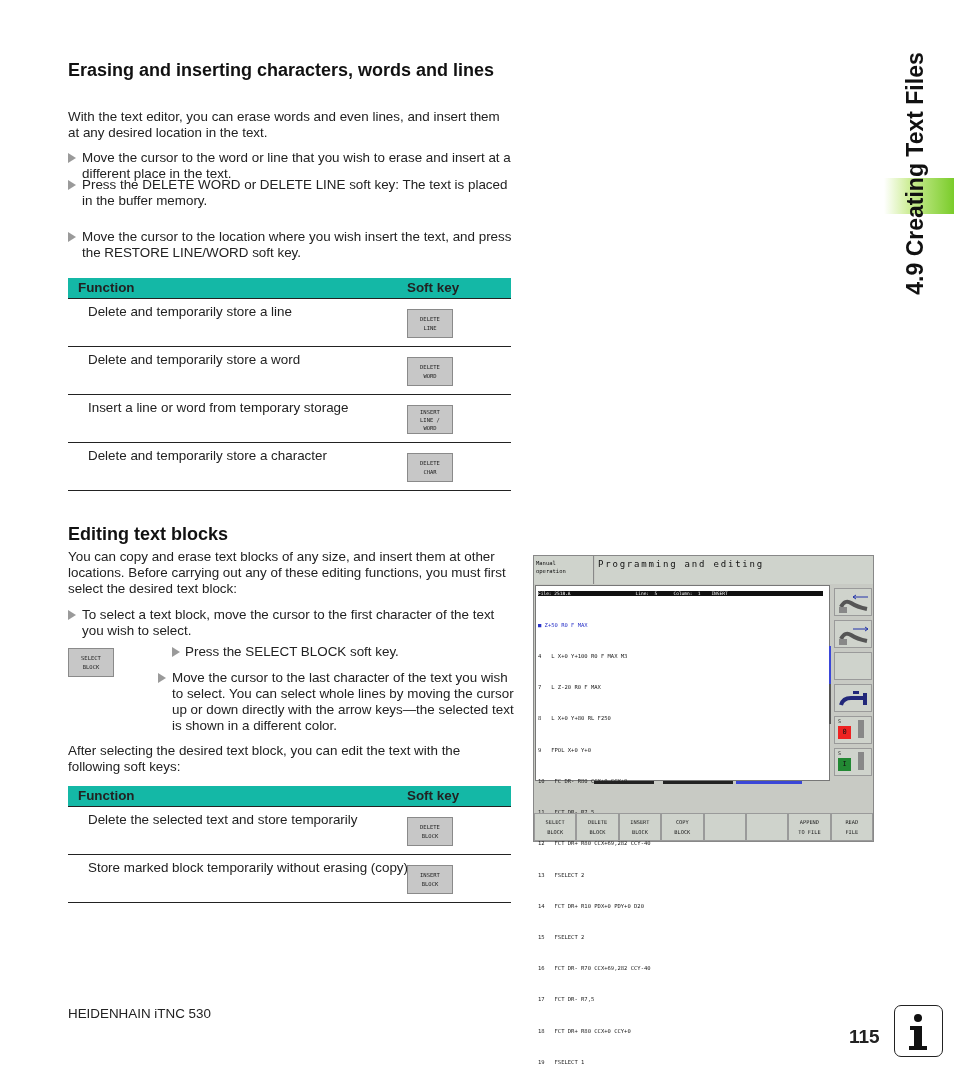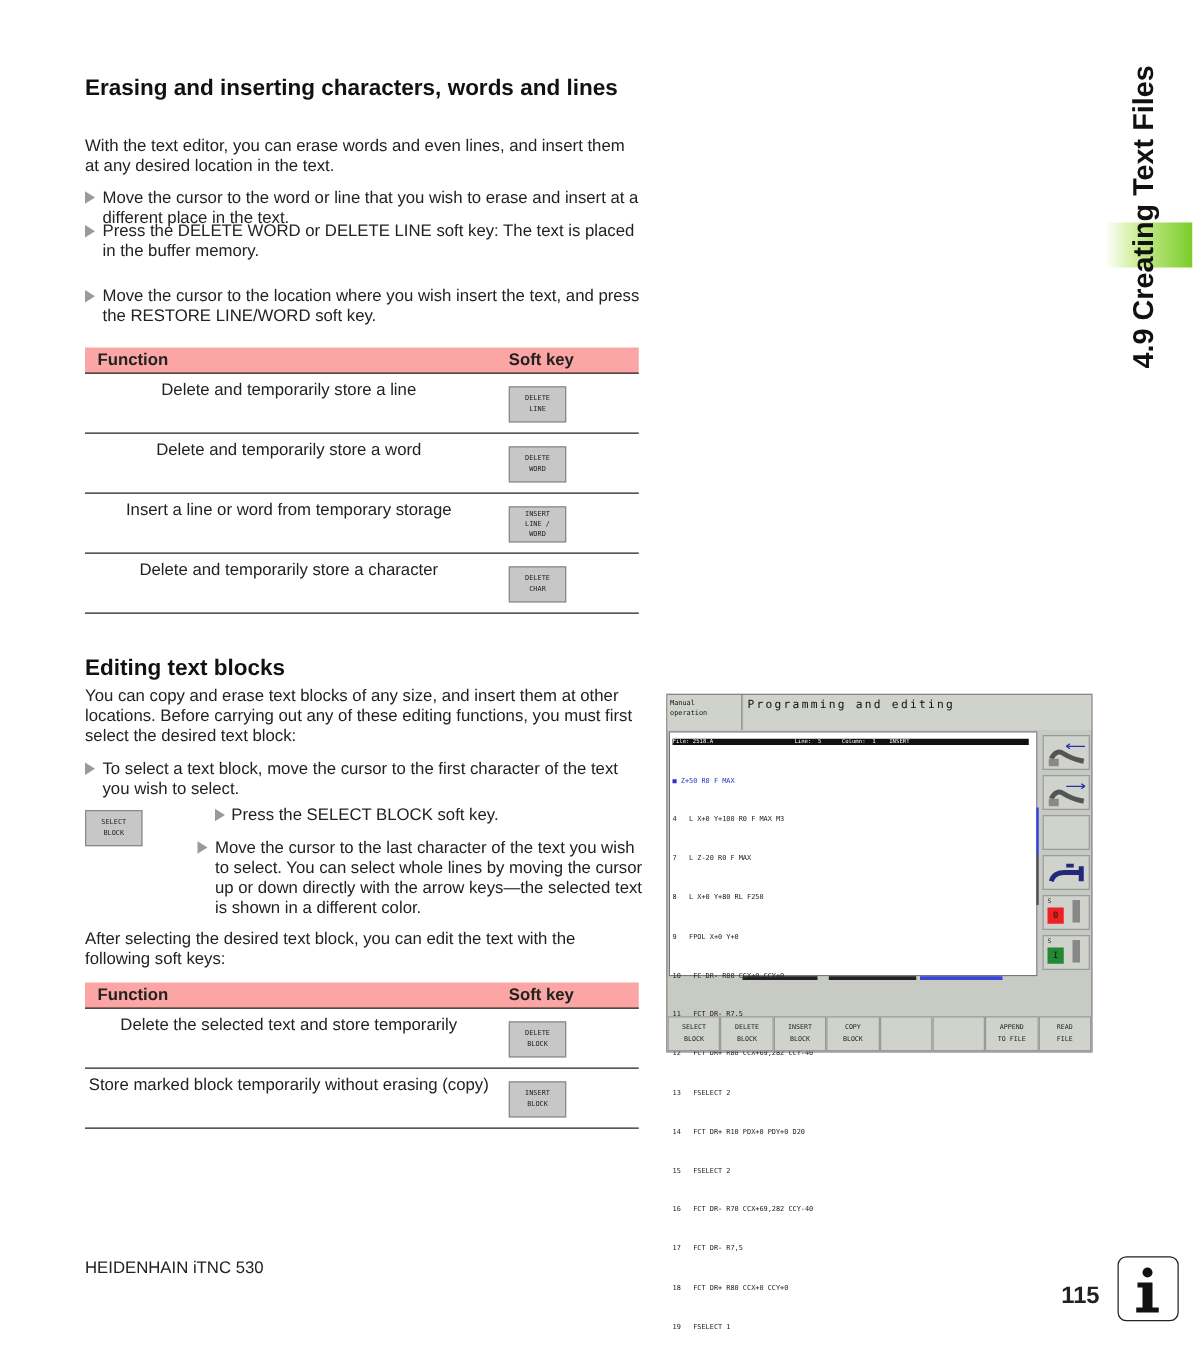--- a/index.html
+++ b/index.html
@@ -5,25 +5,25 @@
   * { box-sizing: border-box; margin: 0; padding: 0; }
   html, body { width: 954px; height: 1091px; background: #fff; overflow: hidden; }
   body { position: relative; font-family: "Liberation Sans", sans-serif; color: #222; }
 
   .h2 { position: absolute; left: 68px; font-weight: bold; font-size: 18px; line-height: 23px; color: #111; margin-top: 11px; }
   .para { position: absolute; left: 68px; width: 445px; font-size: 13.4px; line-height: 16px; color: #222; }
   .bullet { position: absolute; left: 68px; width: 445px; font-size: 13.4px; line-height: 16px; padding-left: 14px; color: #222; }
   .tri { position: absolute; left: 0; top: 3px; width: 0; height: 0; border-top: 5px solid transparent; border-bottom: 5px solid transparent; border-left: 8px solid #9a9a9a; }
 
   .tbl { position: absolute; left: 68px; width: 443px; }
-  .tbl-head { height: 21px; background: #fca5a5; border-bottom: 1px solid #222; position: relative; font-weight: bold; font-size: 13.4px; }
+  .tbl-head { height: 21px; background: #14b8a6; border-bottom: 1px solid #222; position: relative; font-weight: bold; font-size: 13.4px; }
   .tbl-head .c1 { position: absolute; left: 10px; top: 2px; }
   .tbl-head .c2 { position: absolute; left: 339px; top: 2px; }
   .tbl-row { position: relative; border-bottom: 1.5px solid #222; height: 48px; }
-  .tbl-row .fn { position: absolute; left: 3px; top: 5px; width: 320px; font-size: 13.4px; line-height: 16px; text-align: center; }
+  .tbl-row .fn { position: absolute; left: 20px; top: 5px; width: 320px; font-size: 13.4px; line-height: 16px; }
   .softkey { position: absolute; width: 46px; height: 29px; background: #c7c7c7; border: 1px solid #8a8a8a; font-family: "DejaVu Sans Mono", monospace; font-size: 5.5px; line-height: 9px; text-align: center; color: #222; display: flex; align-items: center; justify-content: center; flex-direction: column; }
   .tbl-row .softkey { left: 339px; top: 10px; }
 
   
   .side-title { position: absolute; left: 885px; top: 40px; width: 50px; height: 290px; }
   .side-title span { position: absolute; left: -110px; top: 120px; width: 280px; transform: rotate(-90deg); font-weight: bold; font-size: 23px; color: #111; white-space: nowrap; text-align: center; }
   .side-green { position: absolute; left: 884px; top: 178px; width: 70px; height: 36px; background: linear-gradient(to right, #fff 0%, #cfee9a 35%, #7acc2a 100%); }
 
   
   .cnc { position: absolute; left: 533px; top: 555px; width: 341px; height: 287px; background: #c8cac4; border: 1px solid #888; }

